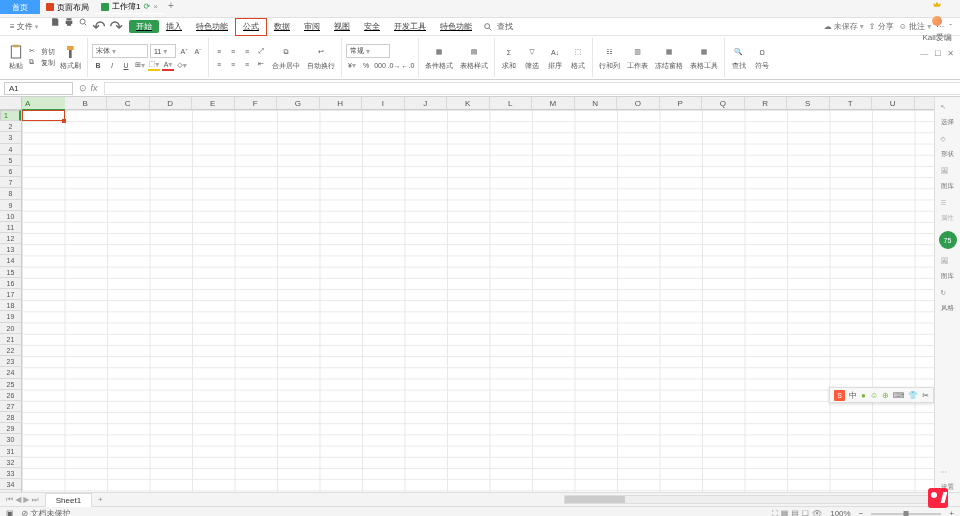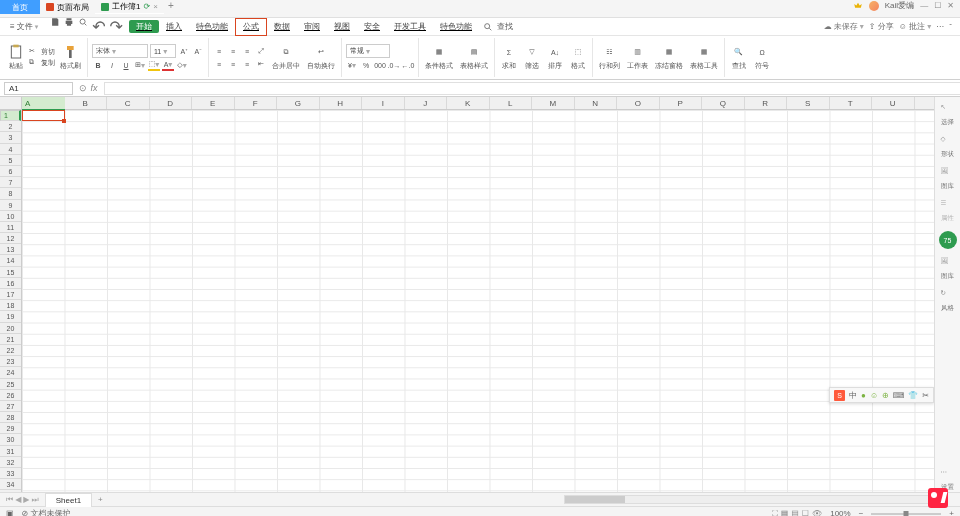--- a/index.html
+++ b/index.html
@@ -8,21 +8,21 @@
 
 .titlebar { height: 18px; background: #f5f5f5; display: flex; align-items: flex-start; border-bottom: 1px solid #e0e0e0; }
 .tab { height: 14px; display: flex; align-items: center; padding: 0 6px; font-size: 8px; gap: 3px; }
 .tab-home { background: #409eff; color: #fff; width: 40px; justify-content: center; }
 .tab-icon { width: 8px; height: 8px; display: inline-block; }
 .tab-icon.wps { background: #d94520; border-radius: 1px; }
 .tab-icon.xls { background: #2e9b4f; border-radius: 1px; }
 .tab-close { color: #999; font-size: 8px; cursor: pointer; }
 .tab-add { width: 14px; text-align: center; color: #888; font-size: 10px; }
 .tb-spacer { flex: 1; }
-.tb-right { display: flex; align-items: center; gap: 6px; padding-right: 6px; font-size: 8px; color: #666; }
+.tb-right { display: flex; align-items: center; gap: 6px; padding-right: 6px; font-size: 8px; color: #666; flex-direction: column; }
 .tb-crown { position: relative; }
 .tb-crown svg { width: 10px; height: 10px; }
 .avatar { width: 10px; height: 10px; background: linear-gradient(135deg,#f7b267,#f4845f); border-radius: 50%; }
 .win-btns { display: flex; gap: 6px; color: #888; font-size: 8px; }
 
 
 .menurow { height: 18px; background: #fff; display: flex; align-items: center; border-bottom: 1px solid #e5e5e5; padding-left: 4px; }
 .menu-btn { height: 14px; display: flex; align-items: center; padding: 0 6px; font-size: 8px; color: #555; gap: 2px; }
 .menu-dd { color: #aaa; font-size: 7px; }
 .qat { display: flex; gap: 4px; padding: 0 6px; color: #666; }

